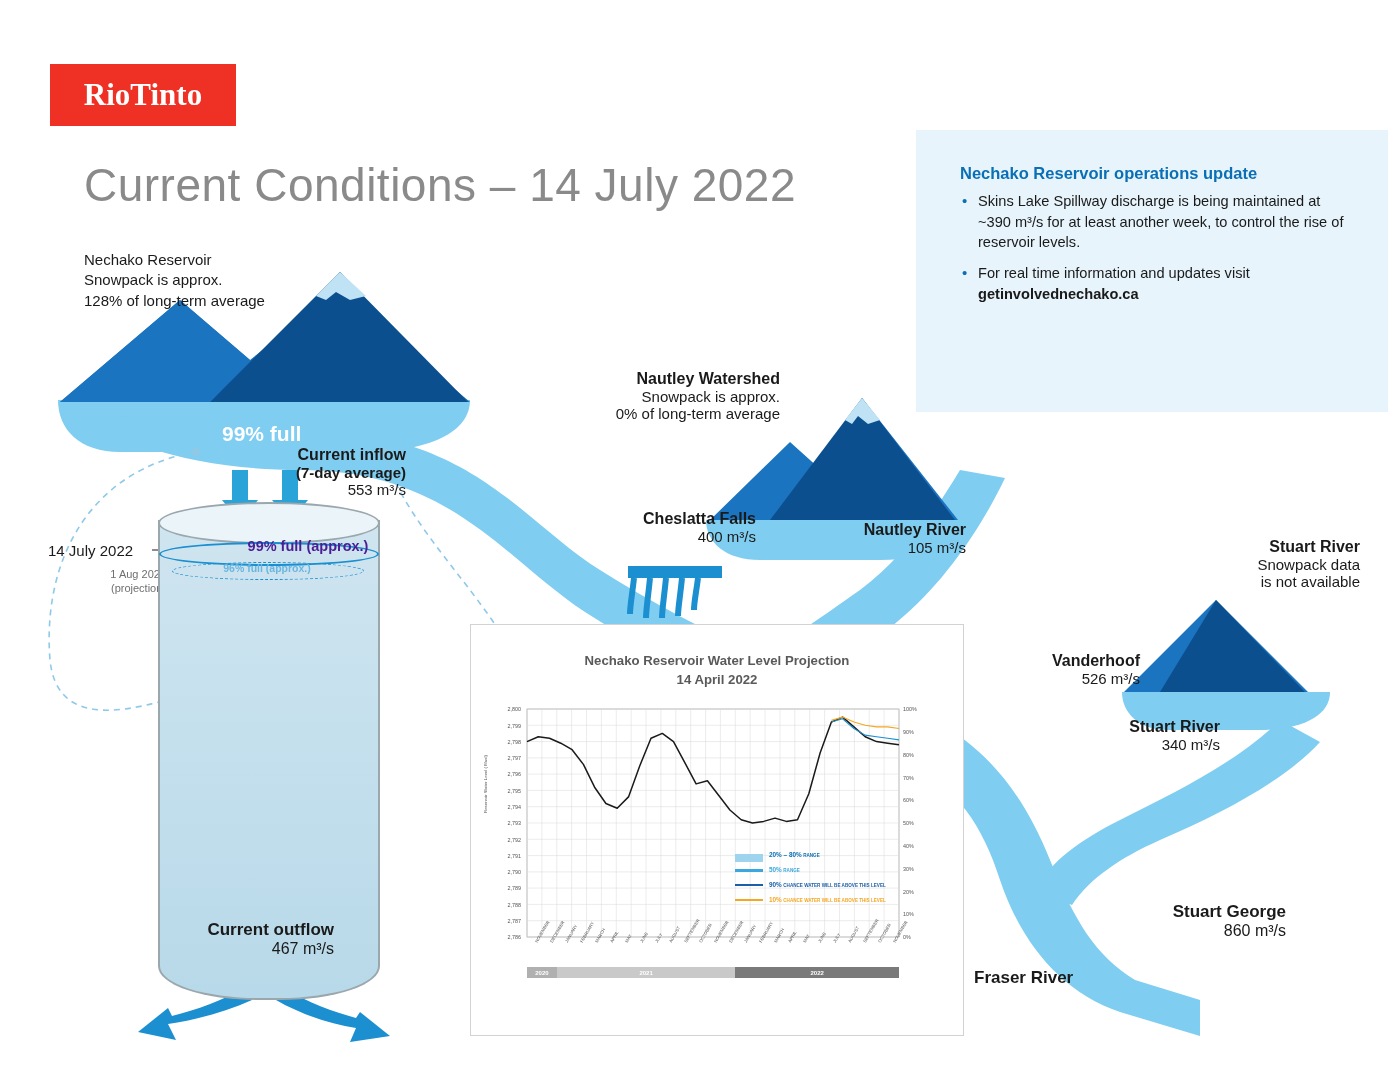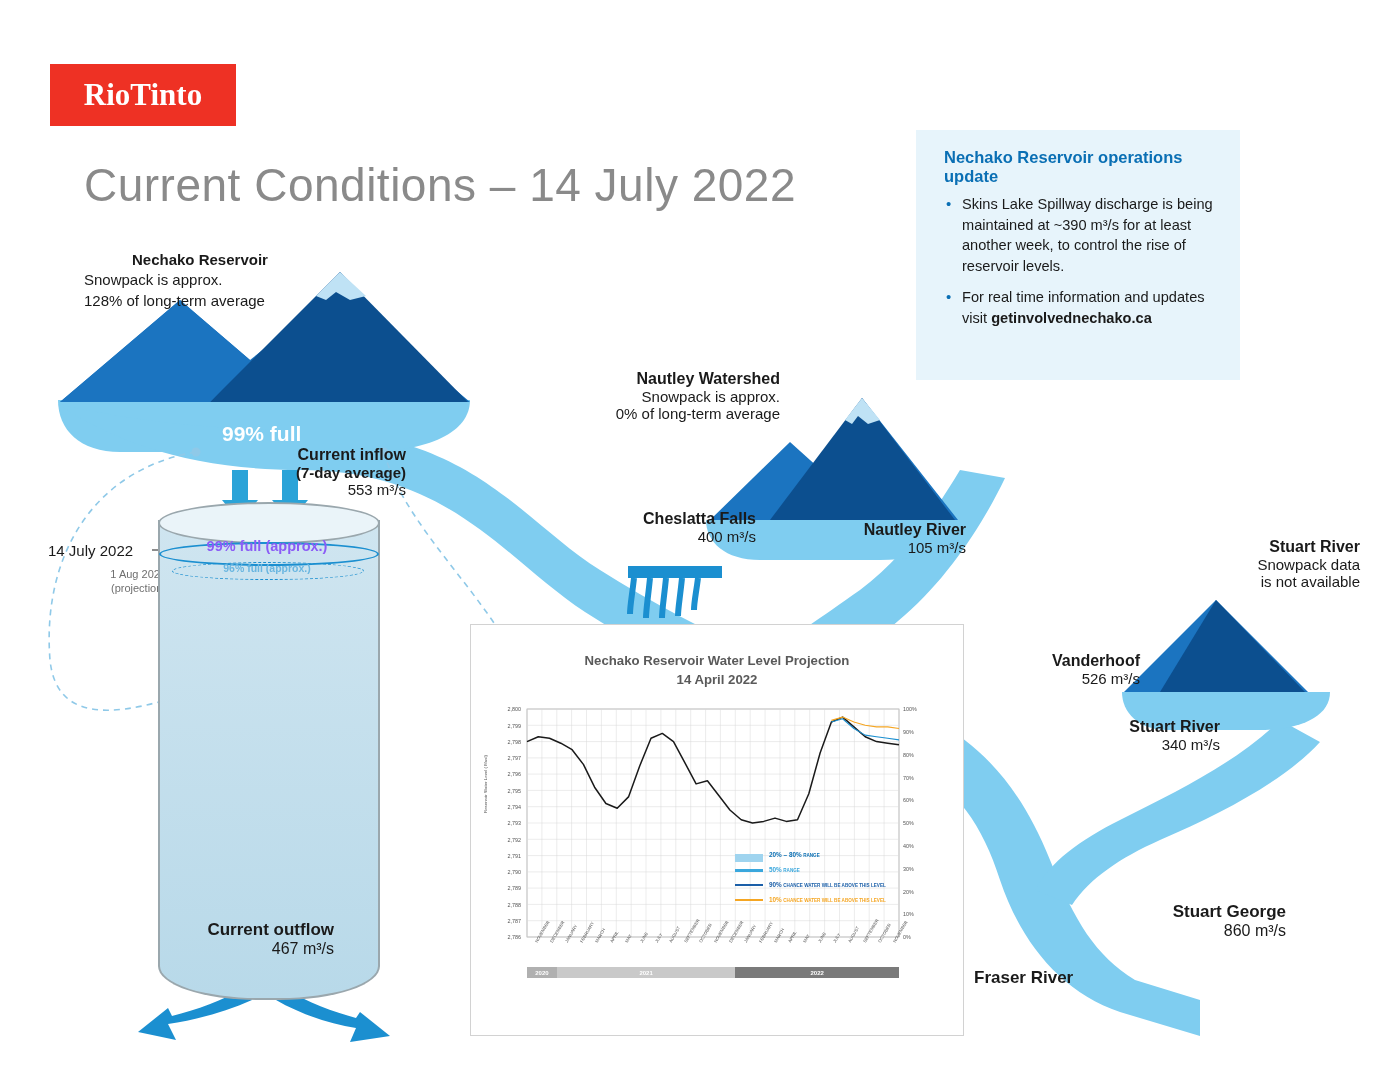--- a/index.html
+++ b/index.html
@@ -22,41 +22,41 @@
   }
 
   
   #page-title {
     left:84px; top:158px; font-size:46px; color:#8a8a8a; font-weight:300;
     letter-spacing:0.5px; white-space:nowrap;
   }
 
   
   #infobox {
-    left:916px; top:130px; width:324px; height:250px;
+    left:916px; top:130px; width:440px; height:250px;
     background:#e7f4fb;
-    padding:0;
+    padding:16px;
   }
   #infobox .hd {
     color:#0a6fb4; font-weight:bold; font-size:16.5px;
     margin:18px 0 8px 28px;
   }
   #infobox ul { margin:0; padding:0 22px 0 46px; list-style:none; }
   #infobox li {
     position:relative; font-size:14.6px; line-height:1.42; color:#1a1a1a;
     margin-bottom:10px;
   }
   #infobox li:before {
     content:"\2022"; position:absolute; left:-16px; top:-1px; color:#0a6fb4; font-size:15px;
   }
   #infobox li b { font-weight:bold; }
 
   
   .lbl { font-size:15px; line-height:1.35; }
-  .lbl .b { font-weight:bold;margin-left:48px; }
+  .lbl .b { font-weight:normal; }
   .center { text-align:right; }
 
   
   #flow-svg { left:0; top:0; width:1400px; height:1082px; pointer-events:none; }
 
   
   #cyl { left:158px; top:500px; width:220px; height:520px; }
   #cyl .body {
     position:absolute; left:0; top:20px; width:218px; height:478px;
     border:2px solid #9aa7ad; border-top:none; border-radius:0 0 100px 100px/0 0 34px 34px;
@@ -69,21 +69,21 @@
   #cyl .fillline {
     position:absolute; left:1px; top:42px; width:216px; height:20px;
     border:2px solid #1b8fd0; border-radius:50%; background:transparent;
   }
   #cyl .projline {
     position:absolute; left:14px; top:62px; width:190px; height:16px;
     border:1px dashed #1b8fd0; border-radius:50%;
   }
   #cyl .full-txt {
     position:absolute; left:0; top:38px; width:218px; text-align:center;
-    color:#8b5cf6; font-weight:bold; font-size:14.5px;
+    color:#4c1d95; font-weight:bold; font-size:14.5px;padding-left:41px;
   }
   #cyl .proj-txt {
     position:absolute; left:0; top:62px; width:218px; text-align:center;
     color:#6ab6e0; font-weight:bold; font-size:10.5px;
   }
 
   
   #date-now { left:48px; top:542px; font-size:15px; color:#1a1a1a; white-space:nowrap;}
   #date-proj { left:70px; top:568px; font-size:11px; color:#6f6f6f; text-align:right; width:96px; line-height:1.25;}
 

